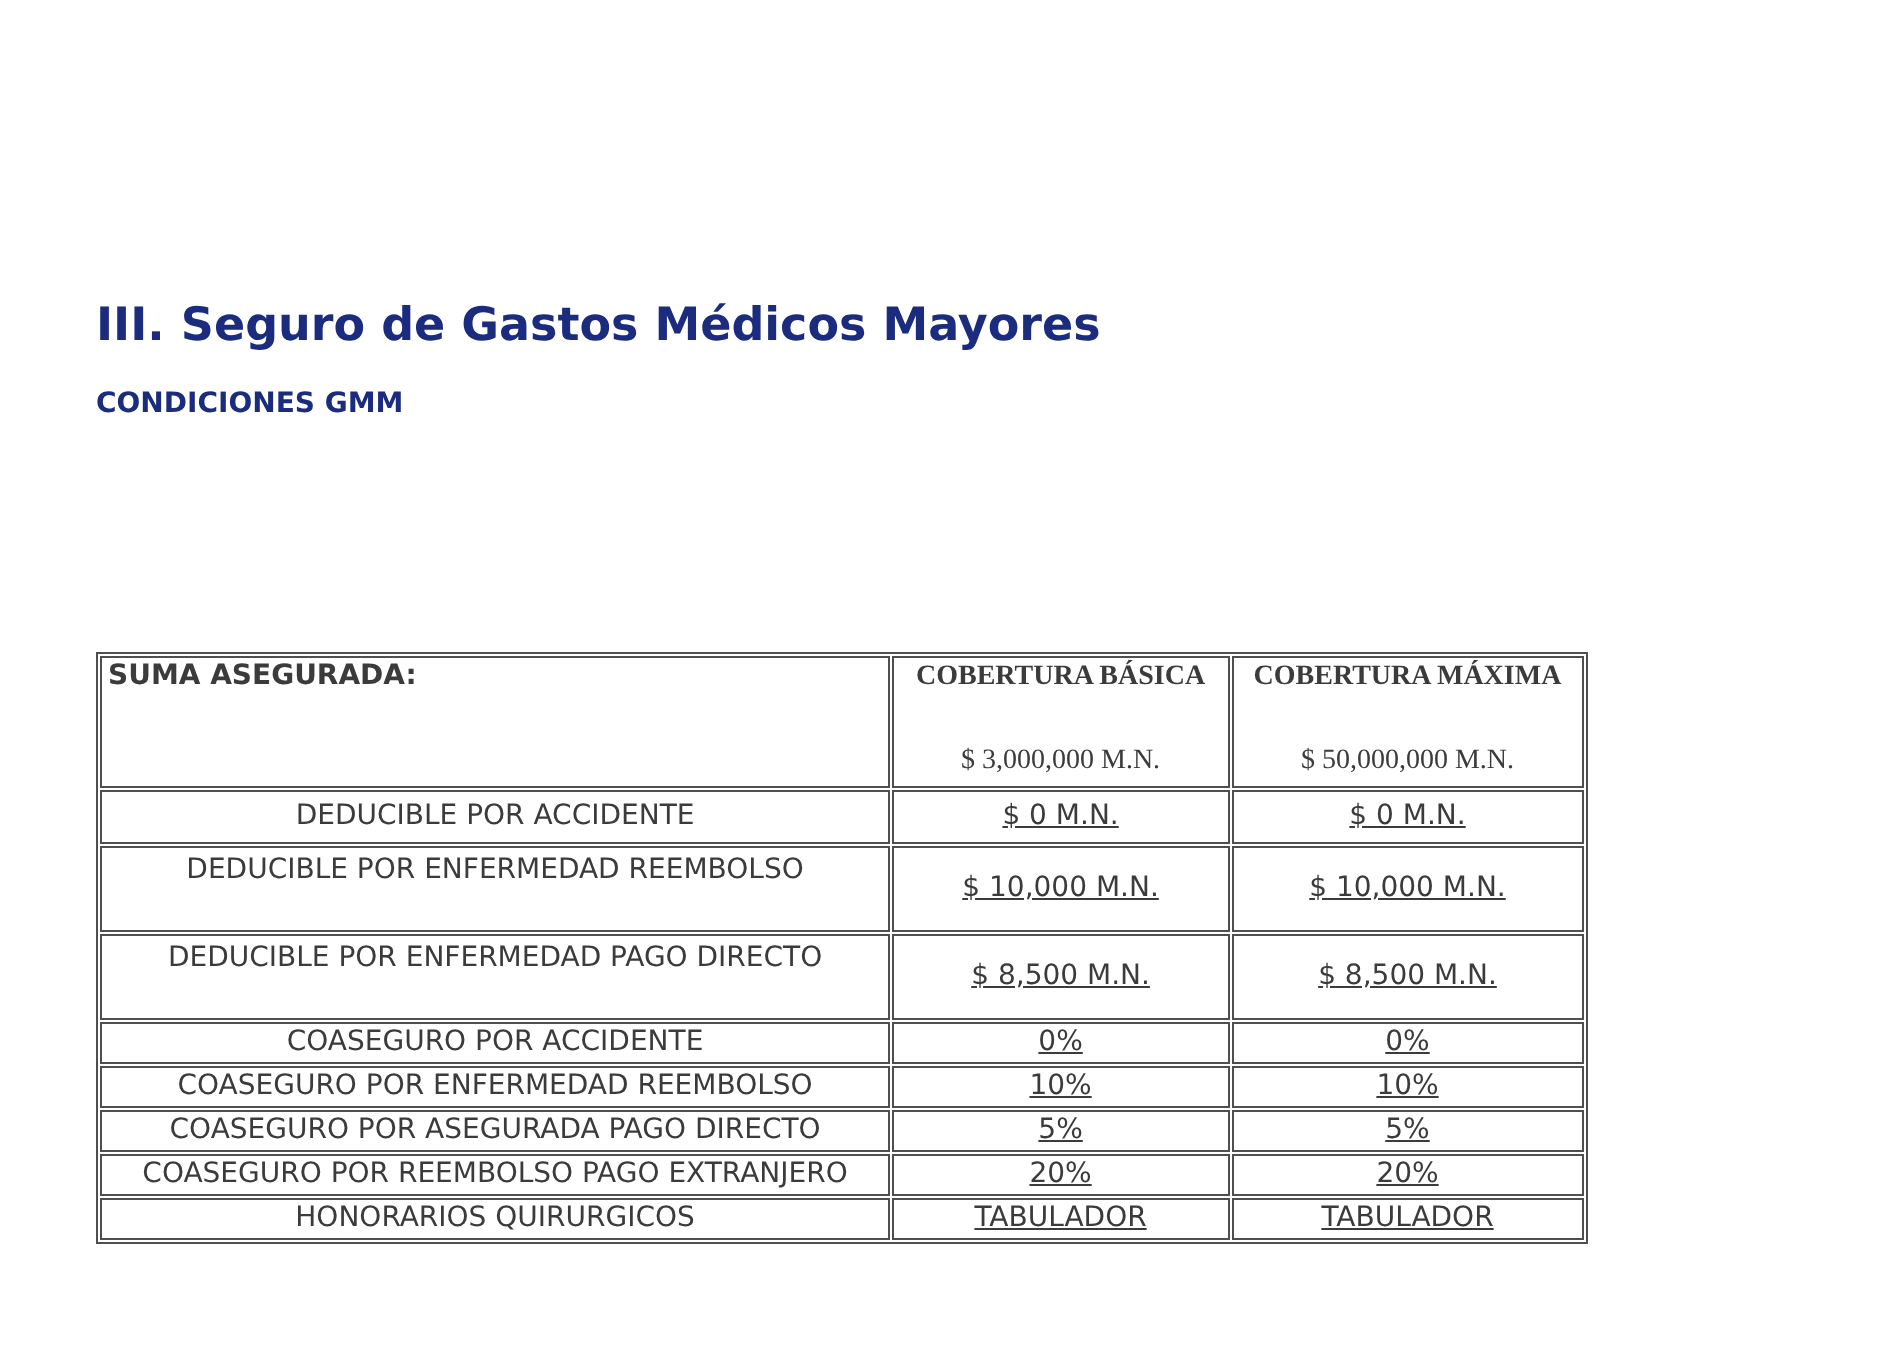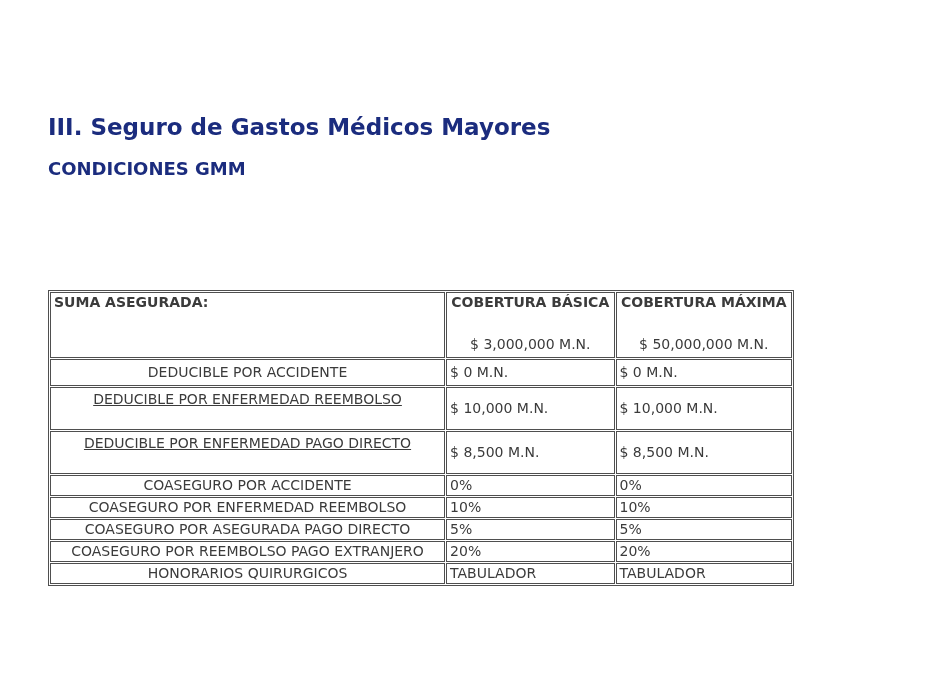--- a/index.html
+++ b/index.html
@@ -9,37 +9,38 @@
     width: 952px;
     height: 673px;
     overflow: hidden;
     font-family: "DejaVu Sans", sans-serif;
   }
   .page {
     position: relative;
     width: 952px;
     height: 520px;
     background: #ffffff;
+    margin-top: 36px;
   }
   .title {
     position: absolute;
     left: 48px;
     top: 114px;
     margin: 0;
     font-size: 23px;
     font-weight: bold;
     color: #1b2c7e;
     letter-spacing: 0;
   }
   .subtitle {
     position: absolute;
     left: 48px;
     top: 158px;
     margin: 0;
-    font-size: 18px;
+    font-size: 14px;
     font-weight: bold;
     color: #1b2c7e;
   }
   .intro {
     position: absolute;
     left: 48px;
     top: 201px;
     width: 873px;
     margin: 0;
     font-size: 14px;
@@ -78,33 +79,34 @@
     text-align: left;
     font-weight: bold;
     padding-top: 4px;
   }
   th.cov-head {
     height: 62px;
     vertical-align: top;
     text-align: center;
     font-weight: bold;
     padding-top: 2px;
+    font-family: Liberation Serif, serif;
   }
   th.cov-head .head-amount {
     font-weight: normal;
     margin-top: 25px;
     text-align: center;
   }
   tr.row-short td { height: 23px; }
   tr.row-tall  td { height: 37px; }
   tr.row-tight td { height: 16px; }
 
   td.row-label { text-align: center; vertical-align: middle; }
-  tr.row-tall td.row-label { vertical-align: top; padding-top: 3px; text-decoration: underline; }
-  td.row-value { text-align: left; vertical-align: middle; }
+  tr.row-tall td.row-label { vertical-align: top; padding-top: 3px; }
+  td.row-value { text-align: center; vertical-align: middle; text-decoration: underline; }
 </style>
 </head>
 <body>
 
 <div class="page">
 
   <h1 class="title">III. Seguro de Gastos Médicos Mayores</h1>
 
   <h2 class="subtitle">CONDICIONES GMM</h2>
 

